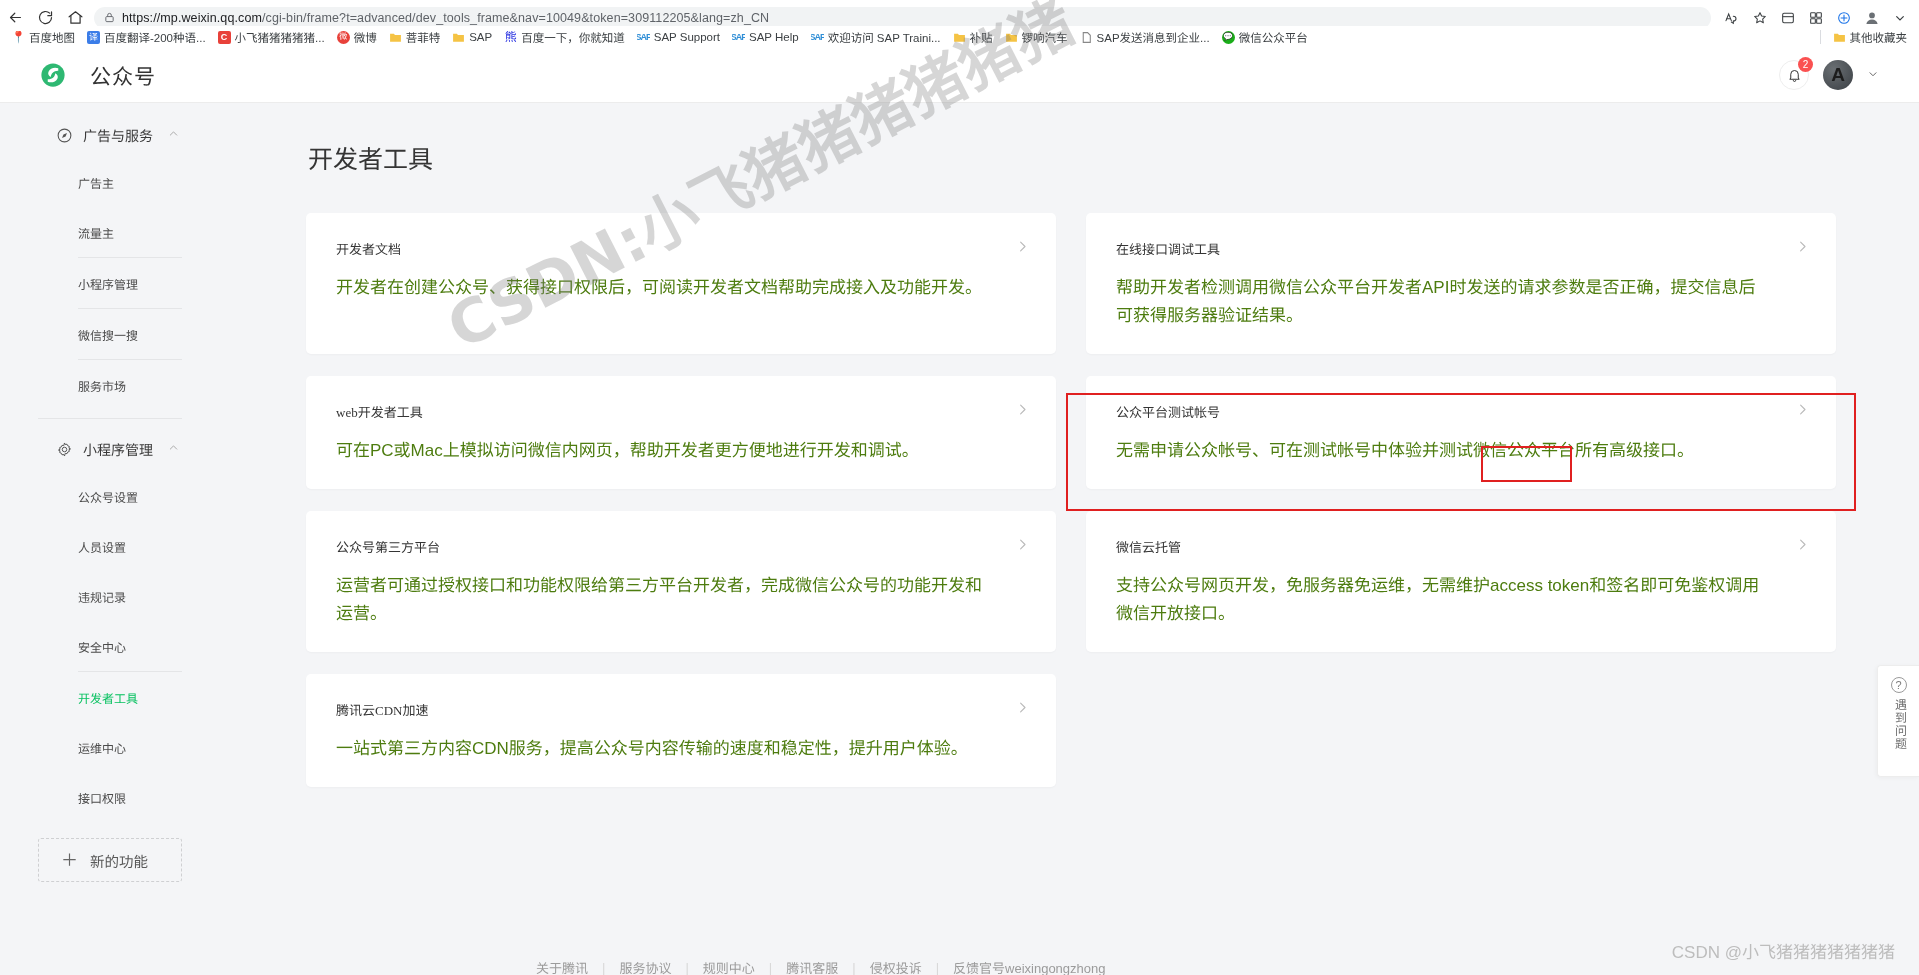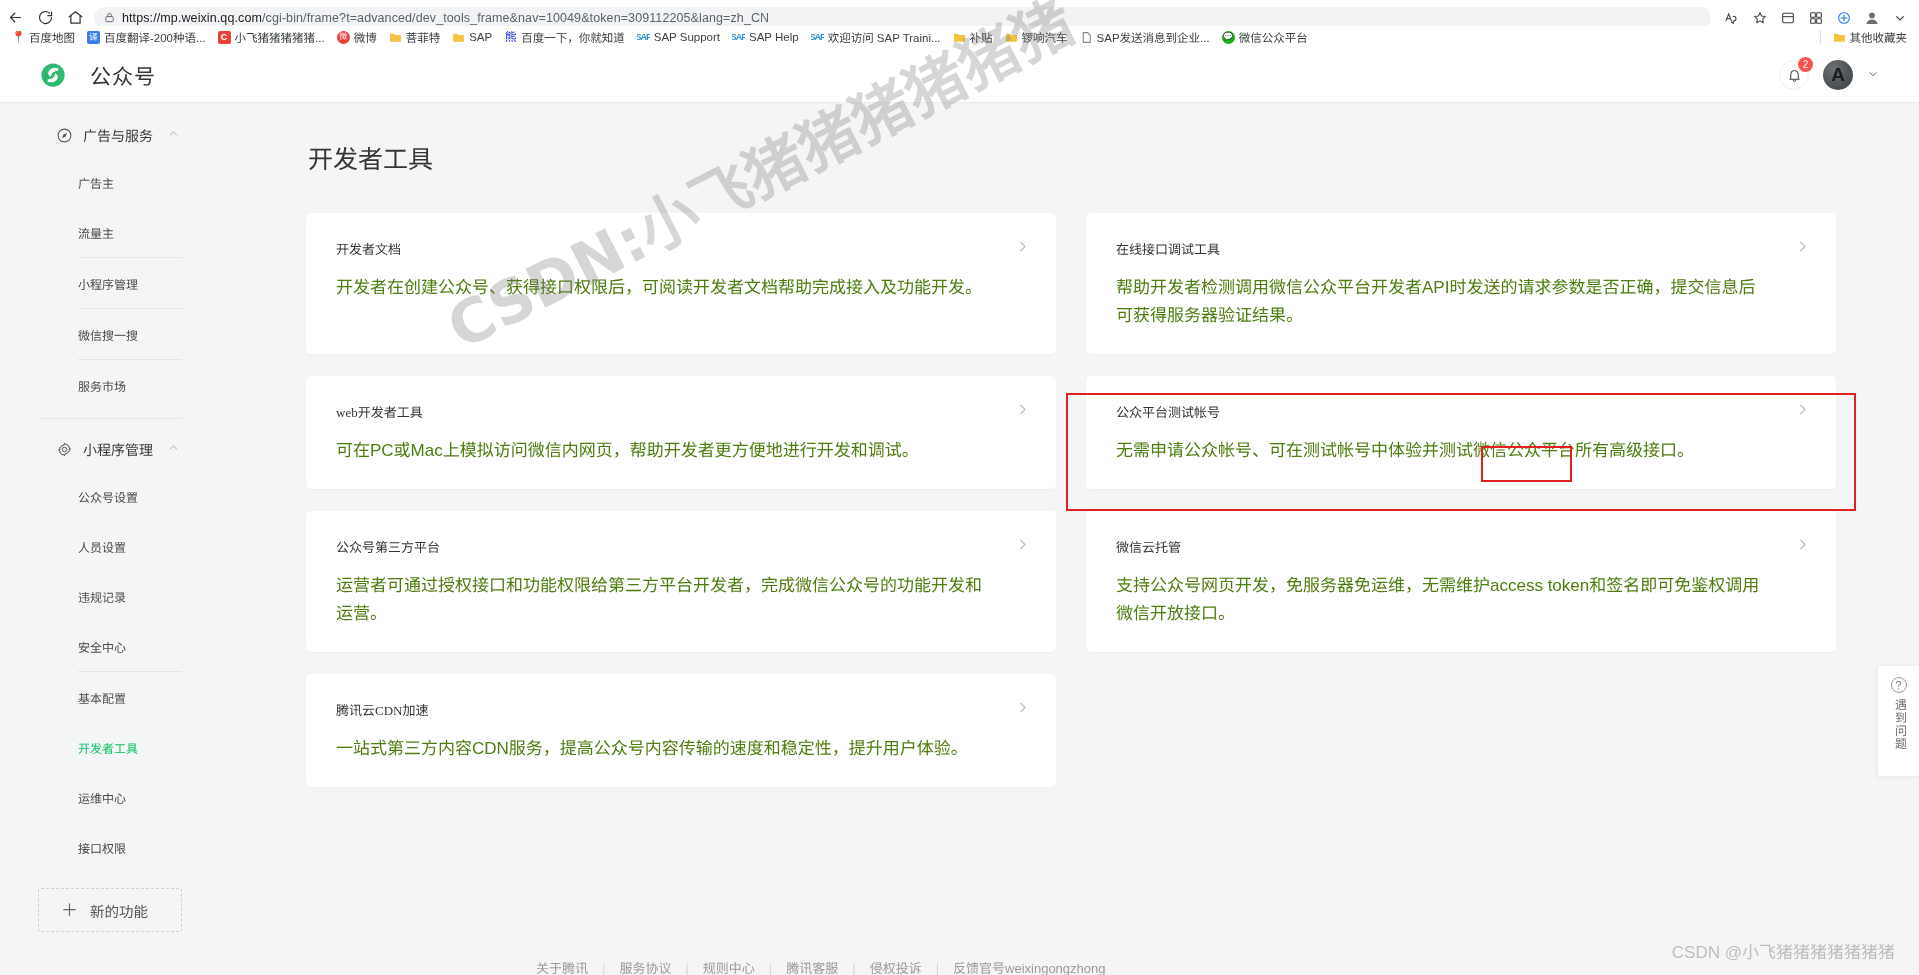--- a/index.html
+++ b/index.html
@@ -498,23 +498,20 @@
         </div>
       <div class="side-item">
           <span>违规记录</span>
         </div>
       <div class="side-item">
           <span>安全中心</span>
         </div>
     </div>
     <div class="side-divider"></div>
     <div class="side-sub">
-      <div class="side-item">
-          <span>基本配置</span>
-        </div>
       <div class="side-item active">
           <span>开发者工具</span>
         </div>
       <div class="side-item">
           <span>运维中心</span>
         </div>
       <div class="side-item">
           <span>接口权限</span>
         </div>
     </div>

